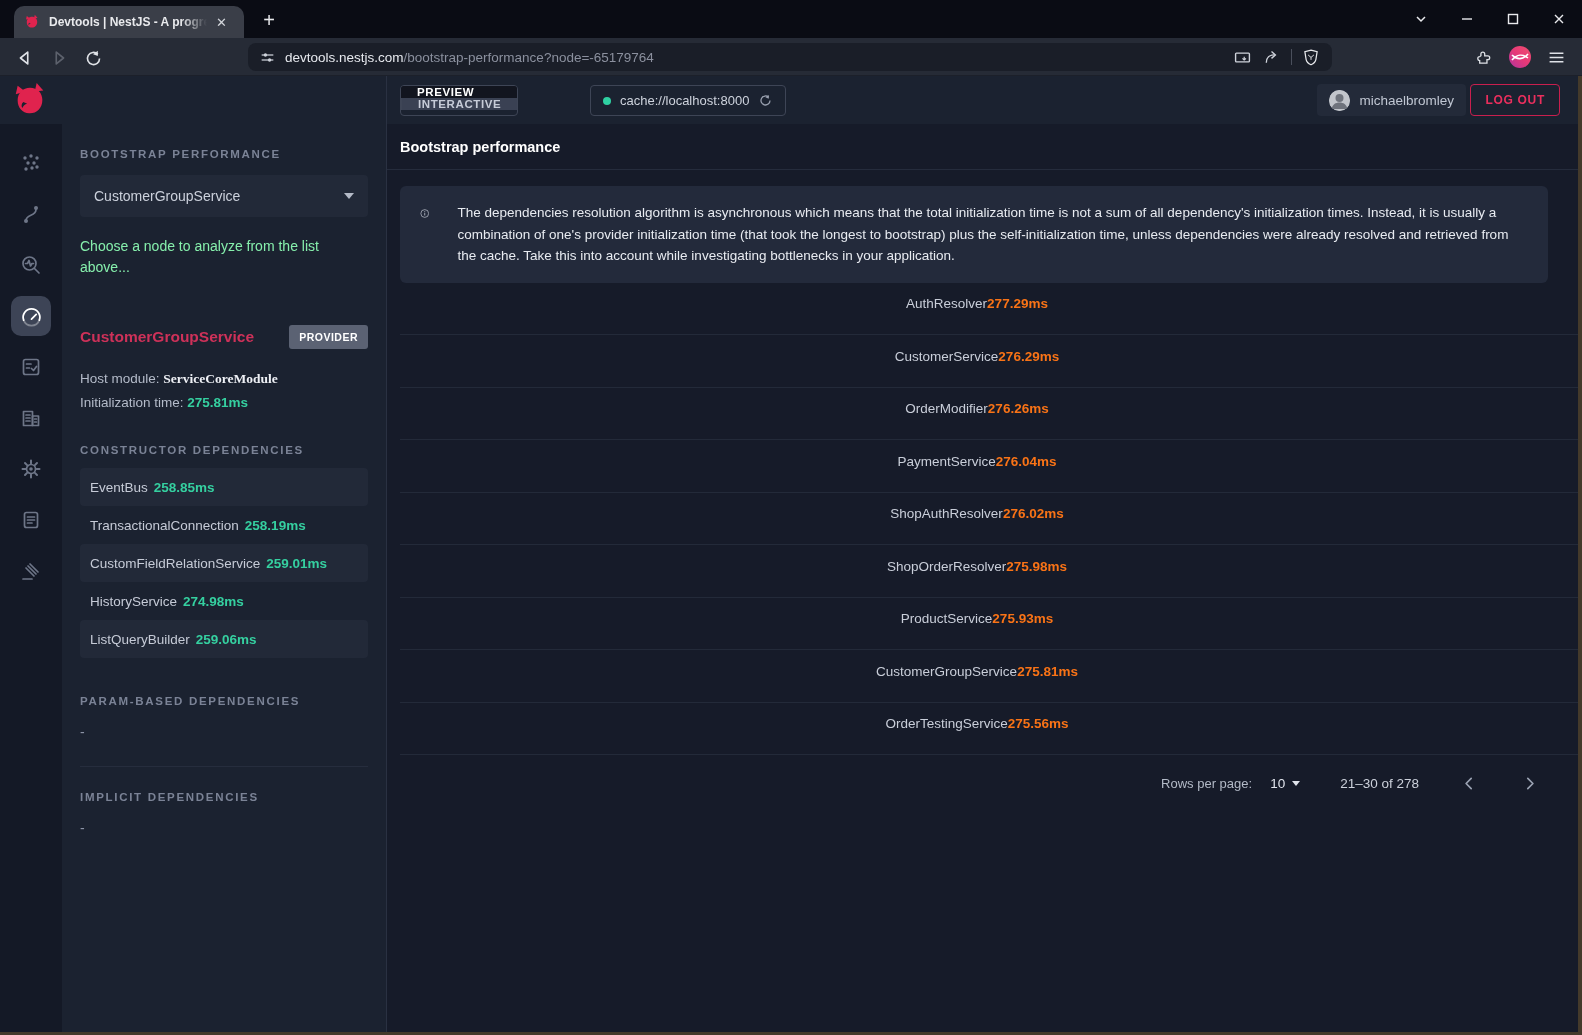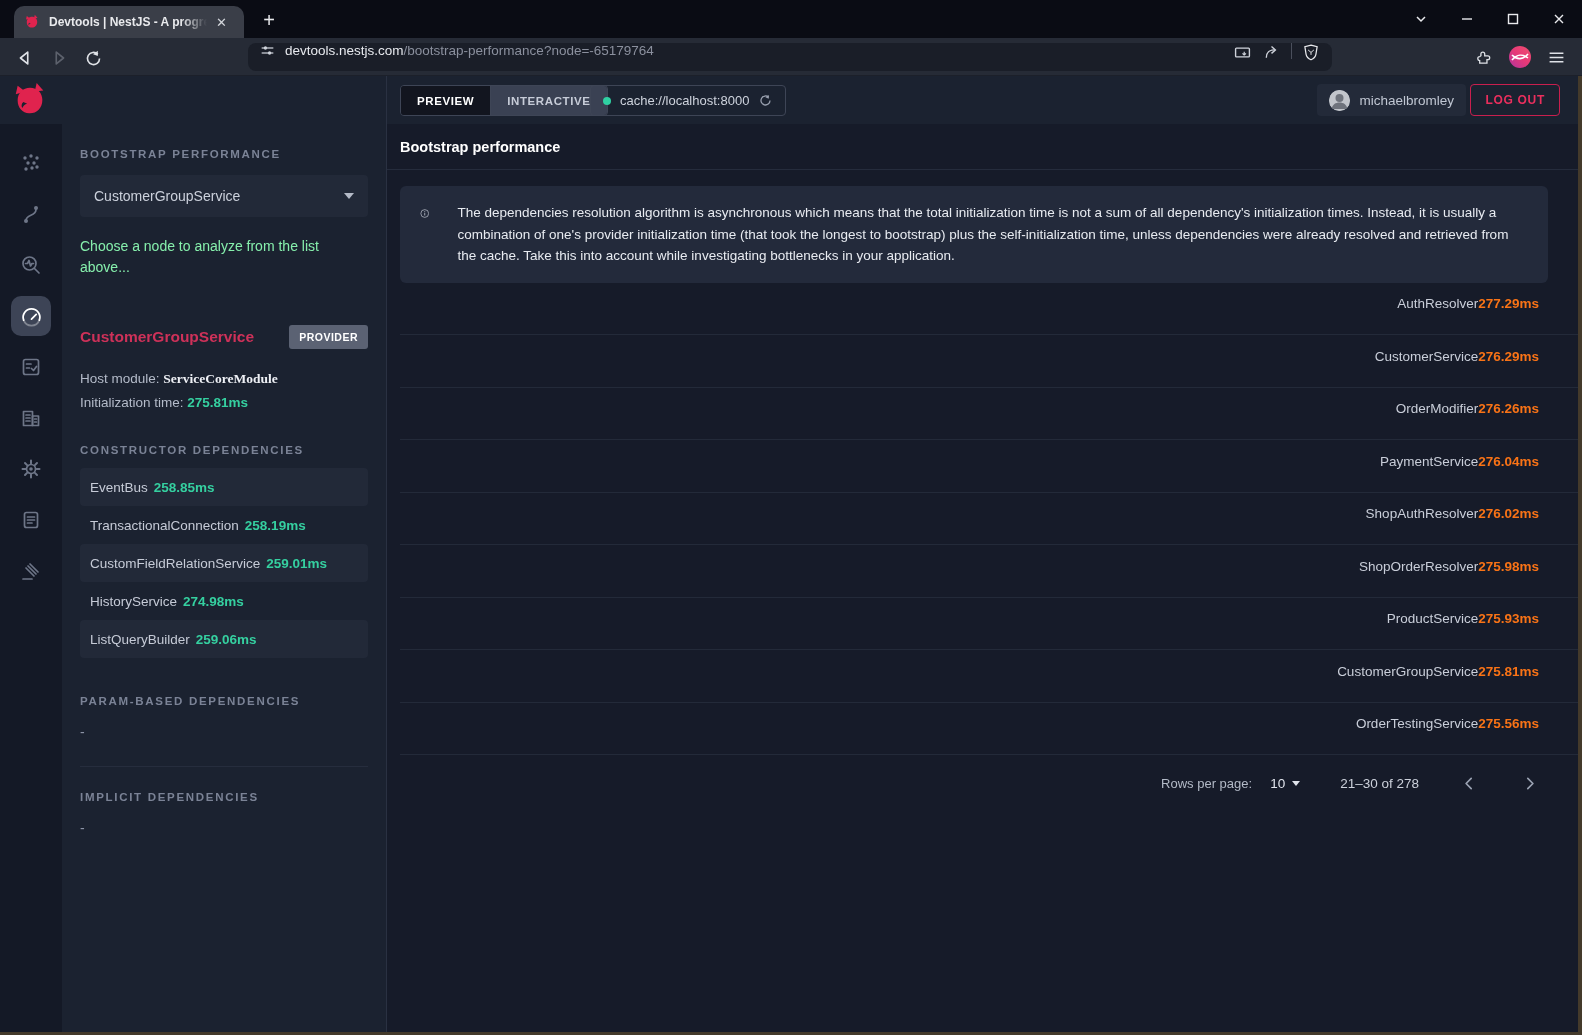--- a/index.html
+++ b/index.html
@@ -28,37 +28,37 @@
     color:#e9eaed; font-size:20px; display:flex; align-items:center; justify-content:center; }
   .win-controls { position:absolute; right:0; top:0; height:38px; display:flex; }
   .win-btn { width:46px; height:38px; display:flex; align-items:center; justify-content:center; }
 
   .toolbar { position:absolute; top:38px; left:0; width:1582px; height:38px; background:#262b36;
     border-bottom:1px solid #1c202a; }
   .nav-btn { position:absolute; top:7px; width:26px; height:26px; display:flex; align-items:center; justify-content:center; }
   .urlbar {
     position:absolute; left:248px; top:5px; width:1084px; height:28px;
     background:#1a1e28; border-radius:8px;
-    display:flex; padding:0 12px; gap:10px;
+    display:flex; align-items:center; padding:0 12px; gap:10px;
   }
   .url-text { font-size:13.5px; white-space:nowrap; }
   .url-domain { color:#e7e9ee; }
   .url-path { color:#8b909e; }
   .urlbar .spacer { flex:1; }
   .tb-sep { width:1px; height:16px; background:#4a4f5c; }
   .tb-right { position:absolute; right:16px; top:6px; height:26px; display:flex; align-items:center; gap:15px; }
 
   
   .app { position:absolute; top:76px; left:0; width:1578px; height:956px; background:#161b29; }
   .vline { position:absolute; left:386px; top:0; bottom:0; width:1px; background:#2a3142; z-index:3; }
 
   .app-header { position:absolute; top:0; left:0; right:0; height:48px; background:#1b2230; z-index:2; }
   .logo { position:absolute; left:11px; top:5px; }
   .segmented { position:absolute; left:400px; top:9px; height:31px; display:flex;
-    border:1px solid #3e4556; border-radius:4px; overflow:hidden; }
+    border:1px solid #3e4556; border-radius:4px; overflow:hidden;flex-direction:column; }
   .seg { display:flex; align-items:center; padding:0 16px; font-size:11.5px; font-weight:bold;
     letter-spacing:.6px; }
   .seg.active { background:#12151f; color:#ffffff; }
   .seg.idle { background:#3a4153; color:#c7ccd8; border-left:1px solid #3e4556; }
   .target-box { position:absolute; left:590px; top:9px; height:31px; border:1px solid #3e4556;
     border-radius:4px; display:flex; align-items:center; gap:9px; padding:0 12px; }
   .green-dot { width:8px; height:8px; border-radius:50%; background:#2fd0a2; }
   .target-url { font-size:13px; color:#ced3dd; }
   .user-chip { position:absolute; right:112px; top:8px; height:32px; background:#232a39;
     border-radius:4px; display:flex; align-items:center; gap:9px; padding:0 12px; }
@@ -109,21 +109,21 @@
   .main { position:absolute; top:48px; left:387px; right:0; bottom:0; background:#161b29; }
   .main-title { height:46px; display:flex; align-items:center; padding-left:13px;
     color:#ffffff; font-weight:bold; font-size:14.5px; border-bottom:1px solid #252c3c; }
   .info { margin:16px 30px 0 13px; background:#232a3b; border-radius:6px;
     padding:16px 20px; display:flex; gap:28px; align-items:flex-start; }
   .info-text { font-size:13.5px; line-height:21.5px; color:#e8ebf1; }
   .table { margin-left:13px; }
   .thead { height:54px; display:flex; align-items:center; justify-content:space-between;
     padding:0 39px 0 15px; border-bottom:1px solid #232a39;
     font-size:13px; font-weight:bold; color:#c9ced9; }
-  .trow { height:52.5px; display:flex; align-items:center; justify-content:flex-end;
+  .trow { height:52.5px; display:flex; align-items:center; justify-content:center;
     padding:0 39px 9px 15px; border-bottom:1px solid #232a39; font-size:13.5px; }
   .trow [data-field="name"] { color:#c9ced9; }
   .trow [data-field="time"] { color:#f97316; font-weight:bold; }
   .pagination { height:56px; display:flex; align-items:center; justify-content:flex-end;
     padding-right:39px; margin-left:13px; font-size:13px; }
   .pg-label { color:#b3bac7; }
   .pg-size { margin-left:18px; display:flex; align-items:center; gap:7px; color:#e0e4ec; font-size:13.5px; }
   .pg-size .caret-down { border-top-color:#e0e4ec; border-left-width:4px; border-right-width:4px; border-top-width:5px; }
   .pg-range { margin-left:40px; color:#ccd1db; font-size:13.5px; }
   .pg-btn { margin-left:40px; width:20px; height:20px; display:flex; align-items:center; justify-content:center; }

